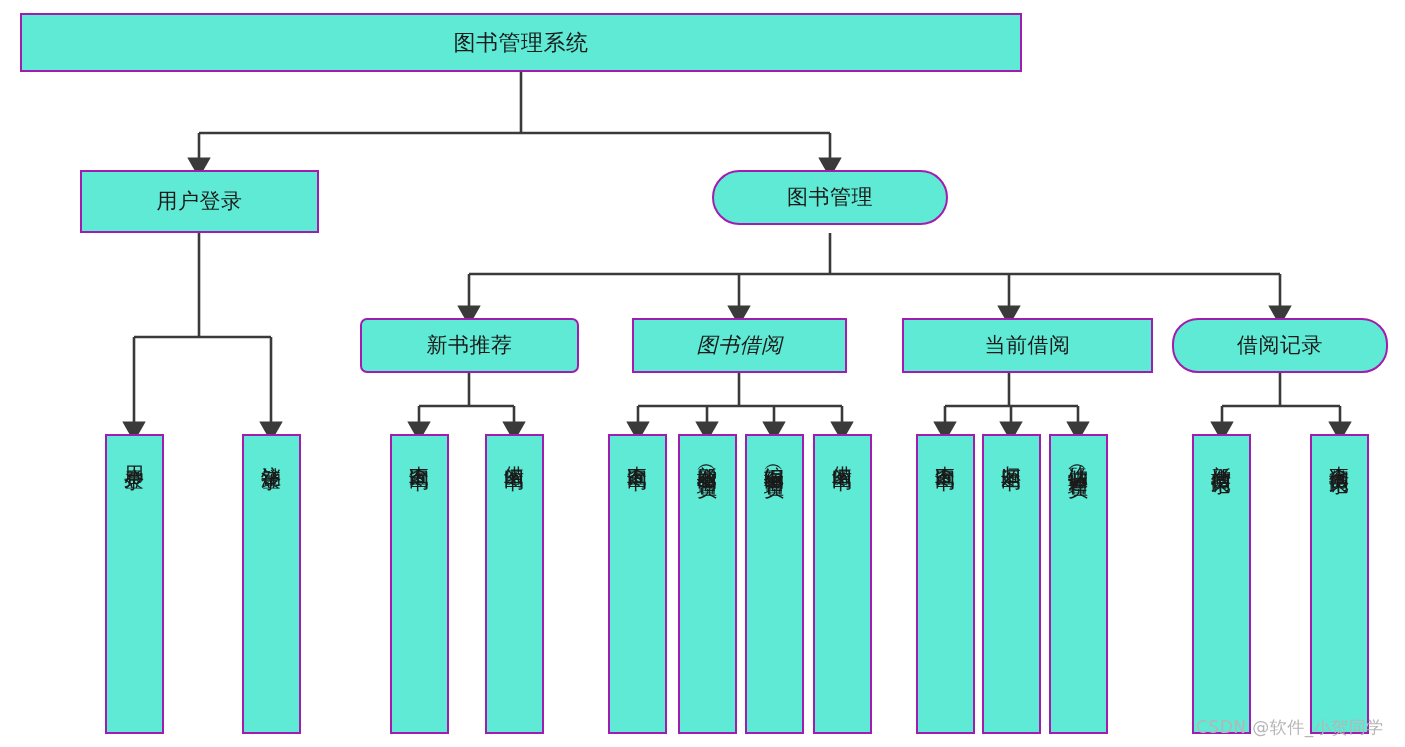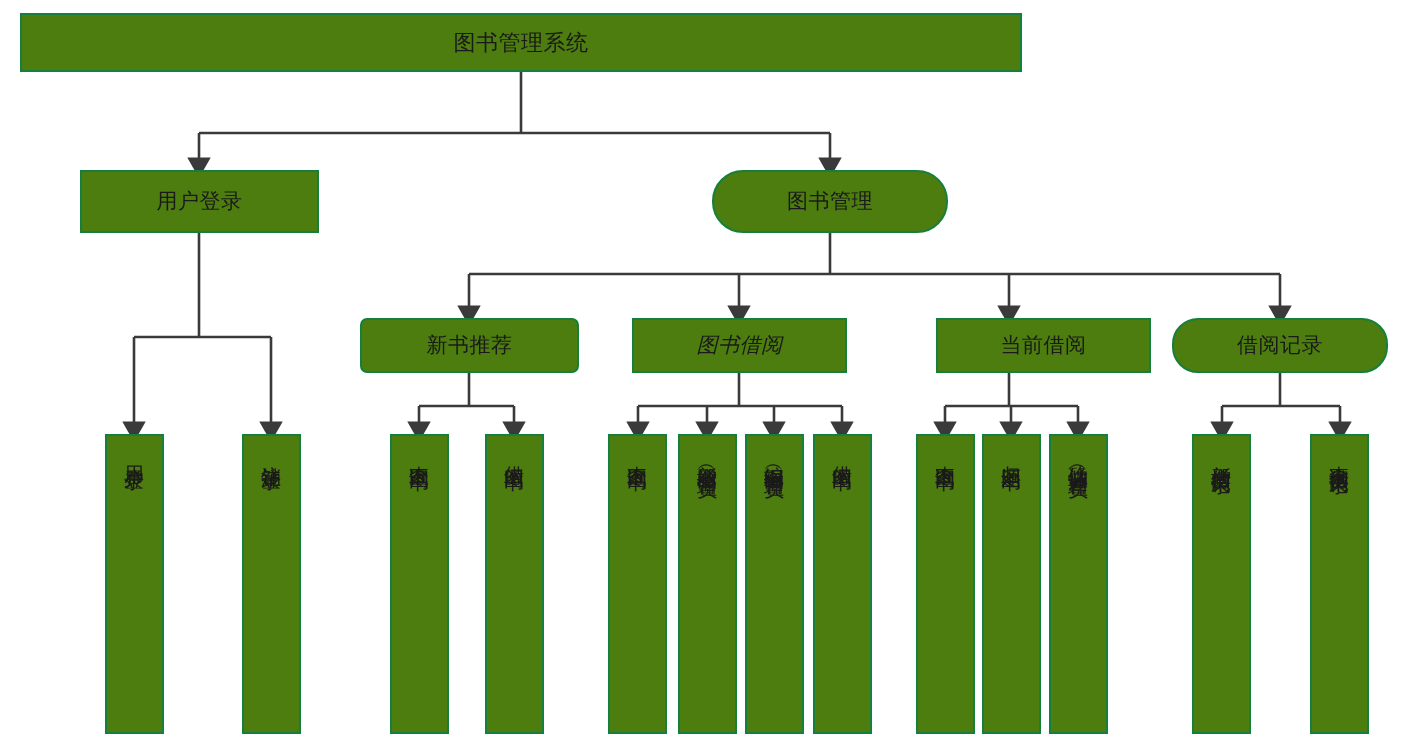--- a/index.html
+++ b/index.html
@@ -22,22 +22,22 @@
     position: absolute;
     left: 0;
     top: 0;
     width: 1405px;
     height: 747px;
     pointer-events: none;
   }
   .node {
     position: absolute;
     box-sizing: border-box;
-    background: #4d7c0f;
-    border: 2px solid #15803d;
+    background: #5eead4;
+    border: 2px solid #a21caf;
     display: flex;
     align-items: center;
     justify-content: center;
     color: #1a1a1a;
   }
   .node-label {
     display: block;
     text-align: center;
     line-height: 1.18;
     letter-spacing: 0.5px;
@@ -125,31 +125,31 @@
     </g>
   </svg>
 
   <div class="node root horizontal" style="left:20px; top:13px; width:1002px; height:59px;">
     <span class="node-label">图书管理系统</span>
   </div>
 
   <div class="node horizontal" style="left:80px; top:170px; width:239px; height:63px;">
     <span class="node-label">用户登录</span>
   </div>
-  <div class="node horizontal" style="left:712px; top:170px; width:236px; height:63px;border-radius:31px;">
+  <div class="node horizontal" style="left:712px; top:170px; width:236px; height:55px;border-radius:31px;">
     <span class="node-label">图书管理</span>
   </div>
 
   <div class="node horizontal" style="left:360px; top:318px; width:219px; height:55px;border-radius:7px;">
     <span class="node-label">新书推荐</span>
   </div>
   <div class="node horizontal" style="left:632px; top:318px; width:215px; height:55px;font-style:italic;">
     <span class="node-label">图书借阅</span>
   </div>
-  <div class="node horizontal" style="left:902px; top:318px; width:215px; height:55px;margin-left:34px;">
+  <div class="node horizontal" style="left:902px; top:318px; width:251px; height:55px;">
     <span class="node-label">当前借阅</span>
   </div>
   <div class="node horizontal" style="left:1172px; top:318px; width:216px; height:55px;border-radius:26px;">
     <span class="node-label">借阅记录</span>
   </div>
 
   <div class="node vertical" style="left:105px; top:434px; width:59px; height:300px;">
     <span class="node-label">用户登录</span>
   </div>
   <div class="node vertical" style="left:242px; top:434px; width:59px; height:300px;">
@@ -186,14 +186,15 @@
     <span class="node-label">确认归还（管理员）</span>
   </div>
 
   <div class="node vertical" style="left:1192px; top:434px; width:59px; height:300px;">
     <span class="node-label">新增借阅记录</span>
   </div>
   <div class="node vertical" style="left:1310px; top:434px; width:59px; height:300px;">
     <span class="node-label">查询借阅记录</span>
   </div>
 
+  <div class="watermark" style="left:1196px; top:716px;">CSDN @软件_小贺同学</div>
 
 </div>
 
 </body></html>

